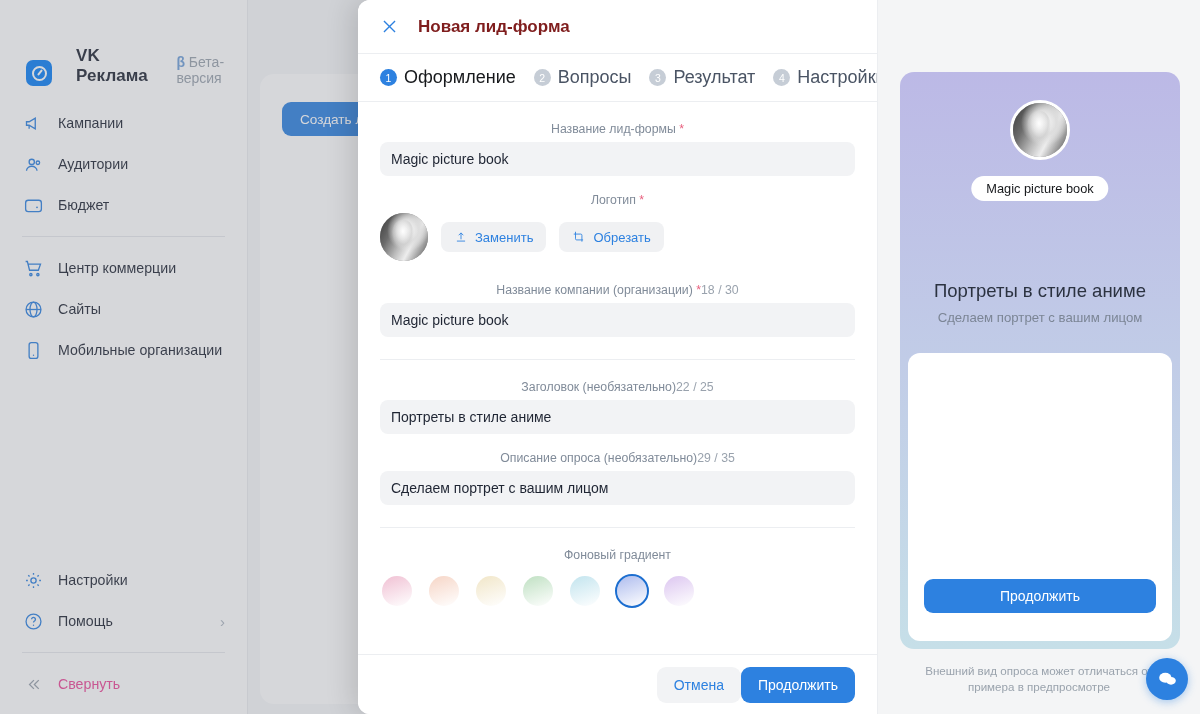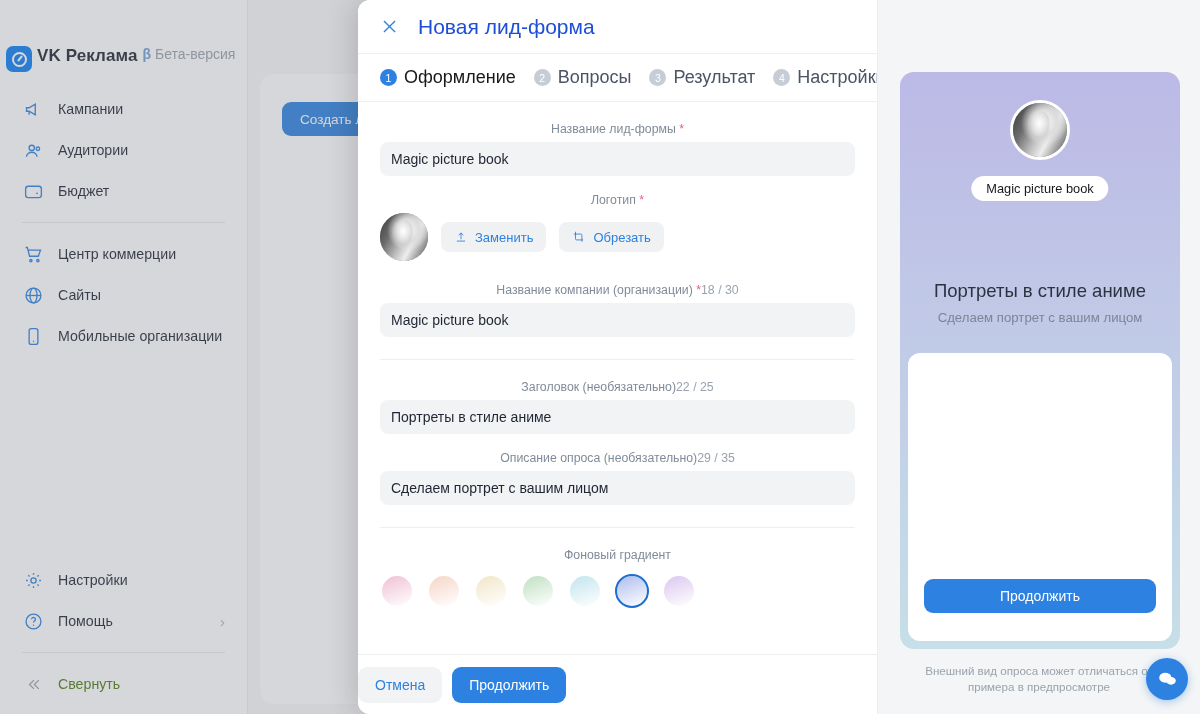--- a/index.html
+++ b/index.html
@@ -9,21 +9,21 @@
     overflow: hidden; background: #ffffff;
   }
   .app { position: relative; width: 1200px; height: 714px; }
 
   
   .bg-layer { position: absolute; inset: 0; background: #ffffff; }
   .sidebar {
     position: absolute; left: 0; top: 0; width: 248px; height: 714px;
     background: #ffffff; border-right: 1px solid #ebedf0;
   }
-  .brand { display: flex; align-items: flex-start; gap: 5px; padding: 46px 0 0 6px; }
+  .brand { display: flex; align-items: flex-end; gap: 24px; padding: 46px 0 0 26px; }
   .brand-logo {
     width: 26px; height: 26px; border-radius: 7px; background: #0b7ff5;
     display: flex; align-items: center; justify-content: center; flex: none;
   }
   .brand-logo .dial {
     width: 15px; height: 15px; border-radius: 50%; border: 2px solid #fff;
     position: relative;
   }
   .brand-logo .dial:after {
     content: ""; position: absolute; left: 5px; top: 1px; width: 2px; height: 7px;
@@ -38,21 +38,21 @@
     display: flex; align-items: center; gap: 14px;
     height: 38px; margin: 3px 10px; padding: 0 12px; border-radius: 9px;
     color: #1f2533; font-size: 14.2px; cursor: pointer;
   }
   .nav-item.active { background: #eaeff5; }
   .nav-icon { width: 22px; height: 22px; flex: none; color: #2d81e0; display:flex; align-items:center; justify-content:center; }
   .nav-icon svg { width: 21px; height: 21px; stroke: #2d81e0; fill: none; stroke-width: 1.5; }
   .nav-sep { height: 1px; background: #e7e9ec; margin: 12px 22px; }
   .nav-bottom { position: absolute; left: 0; right: 0; bottom: 8px; }
   .nav-chevron { margin-left: auto; color: #aeb7c2; font-size: 15px; }
-  .collapse { color: #4d7c0f; }
+  .collapse { color: #ec4899; }
   .collapse .nav-icon svg { stroke: #99a2ad; }
 
   .content-area { position: absolute; left: 248px; top: 0; right: 0; bottom: 0; background: #f7f8fa; }
   .content-card {
     position: absolute; left: 12px; top: 74px; right: -20px; bottom: 10px;
     background: #ffffff; border-radius: 14px;
   }
   .create-btn {
     position: absolute; left: 22px; top: 28px; height: 34px; padding: 0 18px;
     background: #2d81e0; color: #fff; border-radius: 9px;
@@ -65,21 +65,21 @@
     position: absolute; left: 358px; top: 0; width: 842px; height: 714px;
     background: #ffffff; border-radius: 12px 0 0 12px;
     box-shadow: -6px 0 28px rgba(0,0,0,0.14);
     display: flex; overflow: hidden;
   }
   .modal-main { width: 519px; height: 714px; position: relative; background: #fff; display: flex; flex-direction: column; }
 
   .modal-head { height: 53px; display: flex; align-items: center; gap: 16px; padding: 0 0 0 18px; flex: none; }
   .close-x { width: 26px; height: 26px; display:flex; align-items:center; justify-content:center; cursor:pointer; }
   .close-x svg { width: 19px; height: 19px; stroke: #2d81e0; stroke-width: 1.7; }
-  .modal-title { font-size: 21px; font-weight: normal; color: #1d4ed8; }
+  .modal-title { font-size: 17px; font-weight: bold; color: #7f1d1d; }
 
   .steps {
     height: 49px; display: flex; align-items: center; gap: 9px; padding-left: 22px;
     border-top: 1px solid #eceef1; border-bottom: 1px solid #eceef1; flex: none;
   }
   .step { display: flex; align-items: center; gap: 7px; cursor: pointer; }
   .step-num {
     width: 17px; height: 17px; border-radius: 50%; background: #c6cdd6; color: #fff;
     font-size: 10.5px; display: flex; align-items: center; justify-content: center; flex: none;
   }
@@ -112,21 +112,21 @@
     font-size: 13px; color: #2d81e0; font-weight: 500;
   }
   .pill-btn svg { width: 14px; height: 14px; stroke: #2d81e0; fill:none; stroke-width: 1.5; }
 
   .swatches { display: flex; gap: 13px; margin-top: 12px; }
   .swatch { width: 34px; height: 34px; border-radius: 50%; cursor: pointer; border: 2px solid transparent; }
   .swatch.sel { border-color: #1c6ed0; }
 
   .modal-foot {
     height: 60px; border-top: 1px solid #eceef1; flex: none;
-    display: flex; align-items: center; gap: 10px; padding-right: 22px;
+    display: flex; align-items: center; justify-content: flex-end; padding-right: 22px;
   }
   .btn-ghost {
     height: 36px; padding: 0 17px; border-radius: 9px; background: #f2f3f5;
     color: #2d81e0; font-size: 14px; display: flex; align-items: center; cursor: pointer;
   }
   .btn-primary {
     height: 36px; padding: 0 17px; border-radius: 9px; background: #2d81e0;
     color: #fff; font-size: 14px; font-weight: 500; display: flex; align-items: center; cursor: pointer;
   }
 

